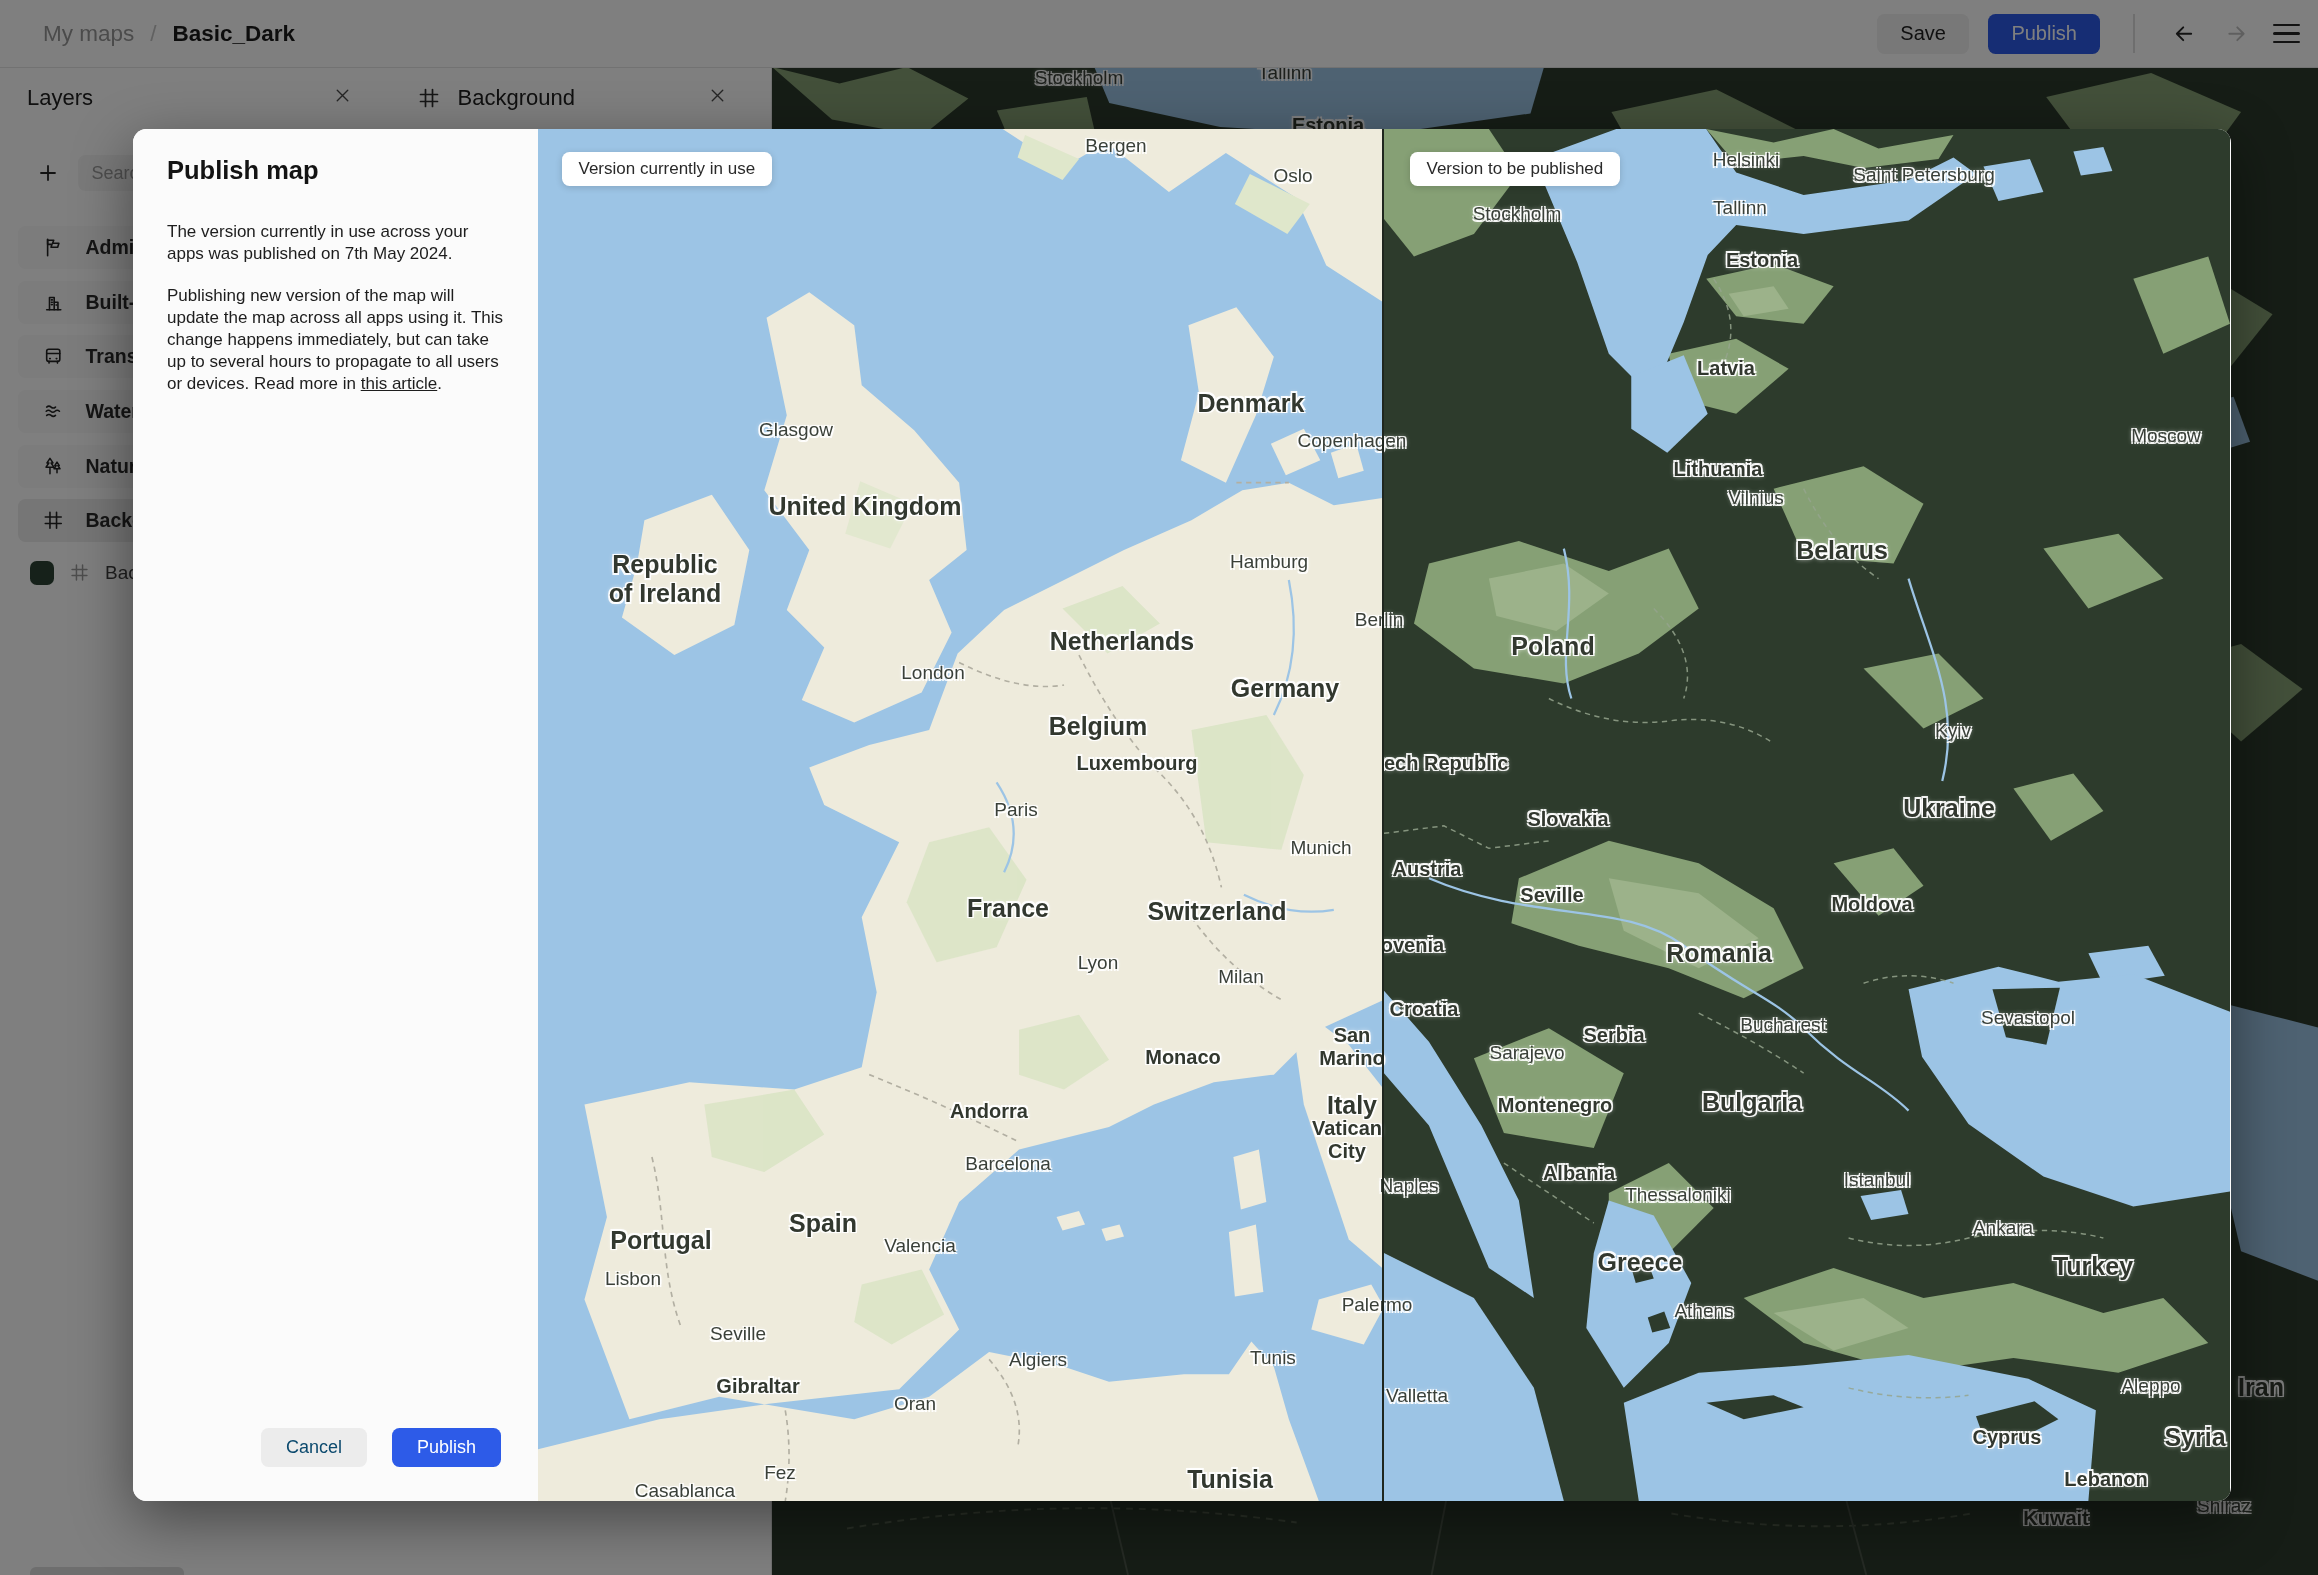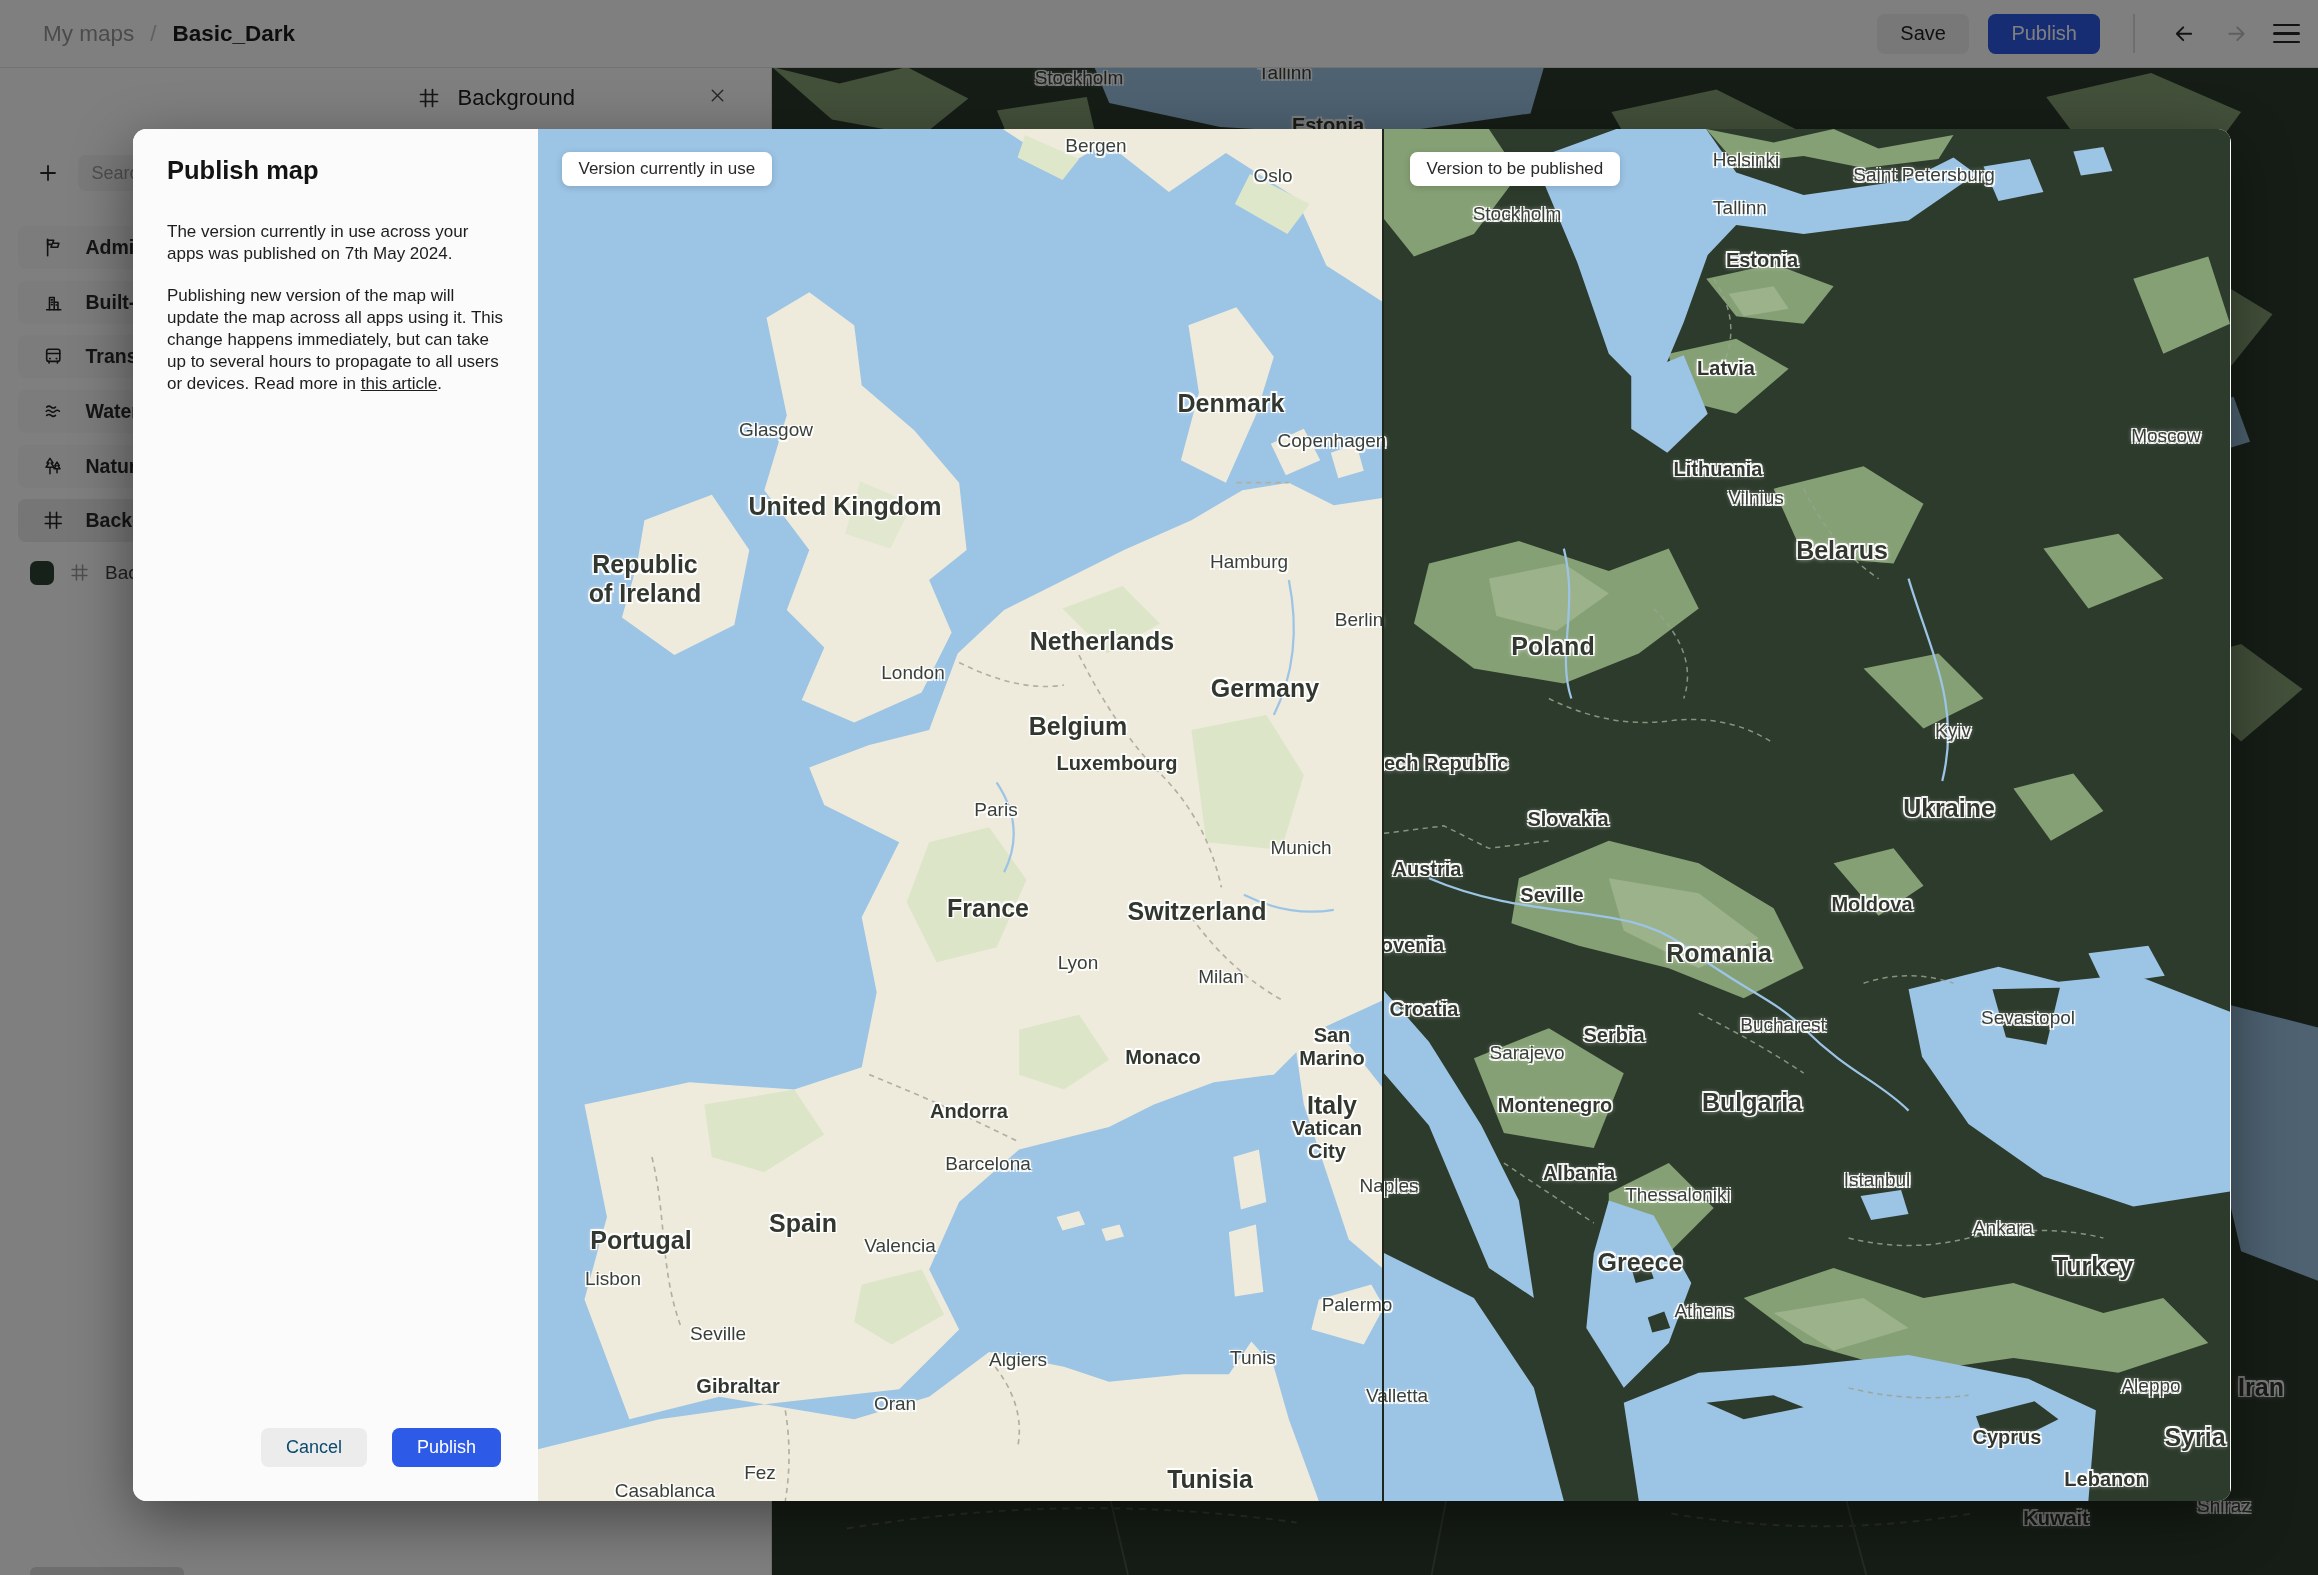--- a/index.html
+++ b/index.html
@@ -78,21 +78,21 @@
   .btn-dlg{height:39px;padding:0 25px;border-radius:7.5px;font-size:18px;font-weight:500;border:none;
     display:inline-flex;align-items:center;cursor:pointer;}
   .btn-cancel{background:#ececec;color:#0c4a6e;}
 
   .compare{position:absolute;left:405px;top:0;right:0;bottom:0;}
   .pane{position:absolute;top:0;height:100%;}
   .pane-light{left:0;width:846px;}
   .pane-clip{position:absolute;inset:0;overflow:hidden;}
   .pane-dark{left:846px;width:846px;overflow:hidden;z-index:2;}
   .labels{position:absolute;inset:0;pointer-events:none;}
-  .labels-light{z-index:5;}
+  .labels-light{z-index:5;margin-left:20px;}
   .divider{position:absolute;left:844px;top:0;width:2.2px;height:100%;background:#1f261e;z-index:6;}
   .chip{position:absolute;top:23px;height:34px;background:#fff;border-radius:7.5px;display:inline-flex;
     align-items:center;padding:0 16.5px;font-size:17px;color:#2a2a2a;z-index:8;box-shadow:0 1.5px 7.5px rgba(0,0,0,.16);
     white-space:nowrap;}
   .chip-left{left:24px;}
   .chip-right{left:872px;}
 
   
   .map-label{position:absolute;transform:translate(-50%,-50%);white-space:pre-line;text-align:center;
     color:#3a4039;font-weight:500;
@@ -157,20 +157,28 @@
       </div>
       <div class="burger">
         <div></div>
           <div></div>
           <div></div>
       </div>
     </div>
   </header>
 
   <aside class="layers-panel">
+    <div class="panel-head">
+      <span class="panel-title">Layers</span>
+      <span class="panel-close">
+        <svg viewBox="0 0 24 24" fill="none" stroke="currentColor" stroke-width="1.6" stroke-linecap="round">
+            <path d="M6 6l12 12M18 6L6 18"></path>
+          </svg>
+      </span>
+    </div>
     <div class="search-row">
       <div class="plus-btn">
         <svg viewBox="0 0 24 24" fill="none" stroke="currentColor" stroke-width="1.8" stroke-linecap="round">
             <path d="M12 5v14M5 12h14"></path>
           </svg>
       </div>
       <input class="search-input" type="text" placeholder="Search" style="">
     </div>
     <div id="layer-list">
         <div class="layer-item" style="top: 159px;">

